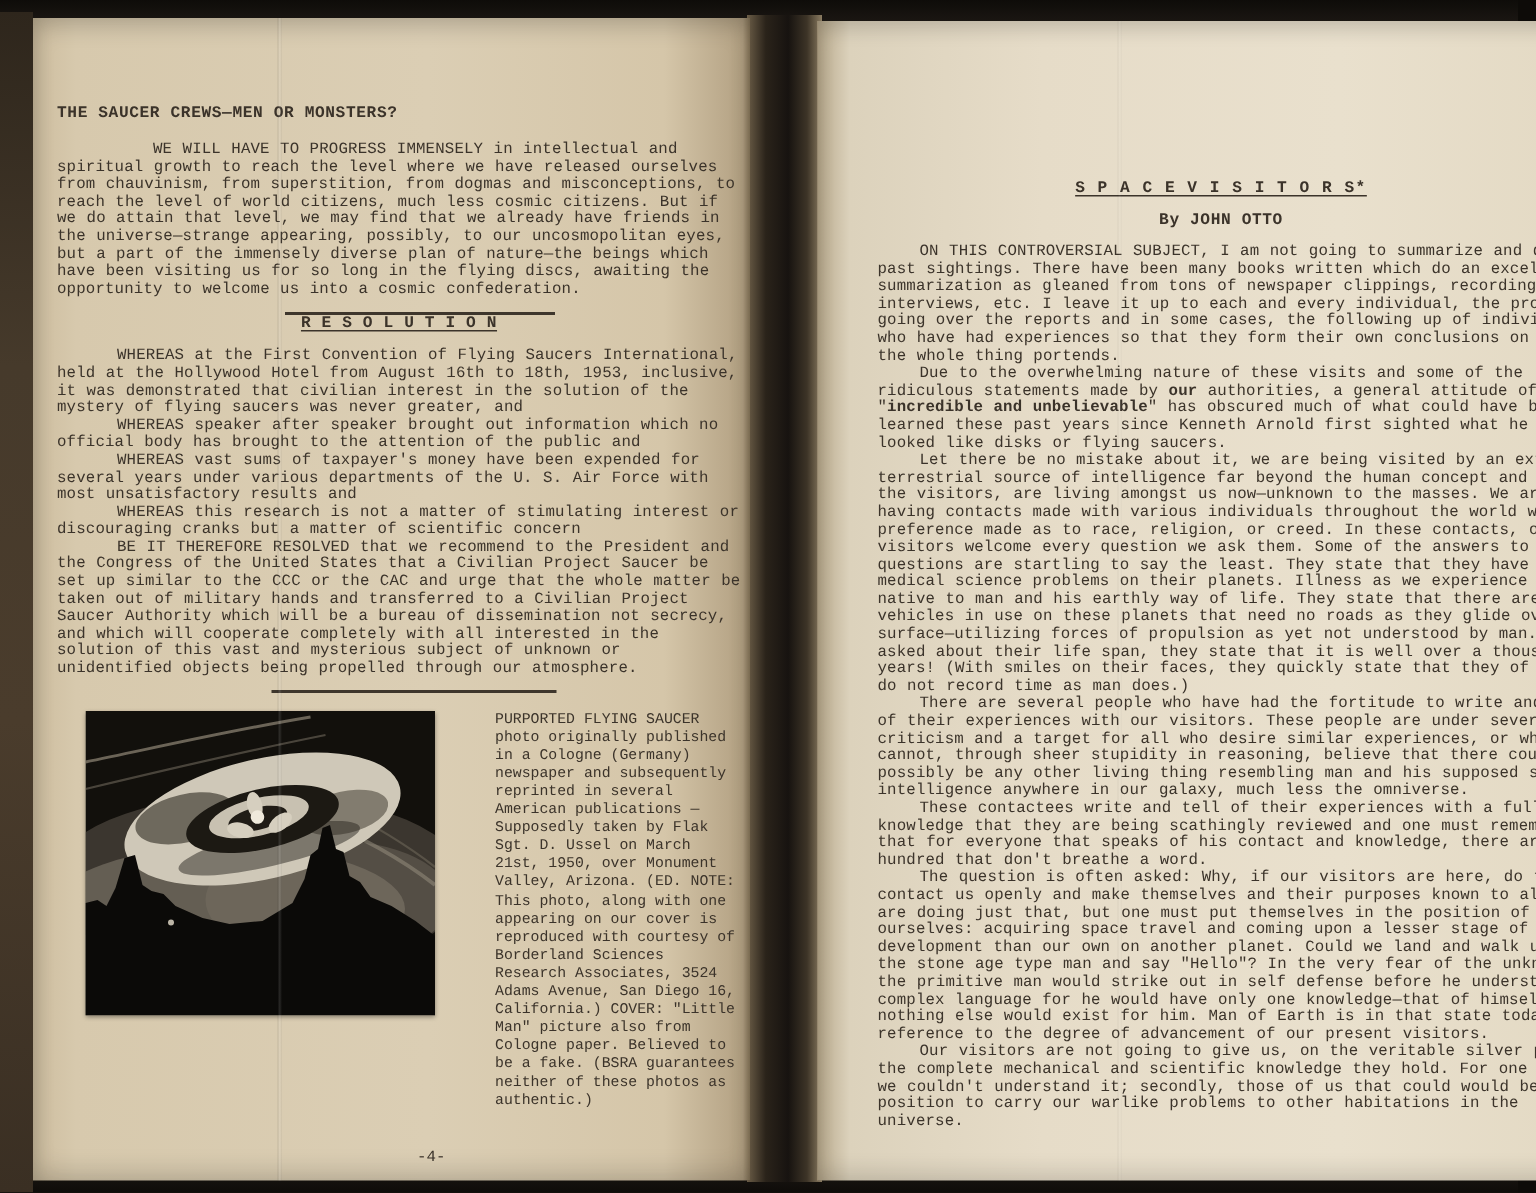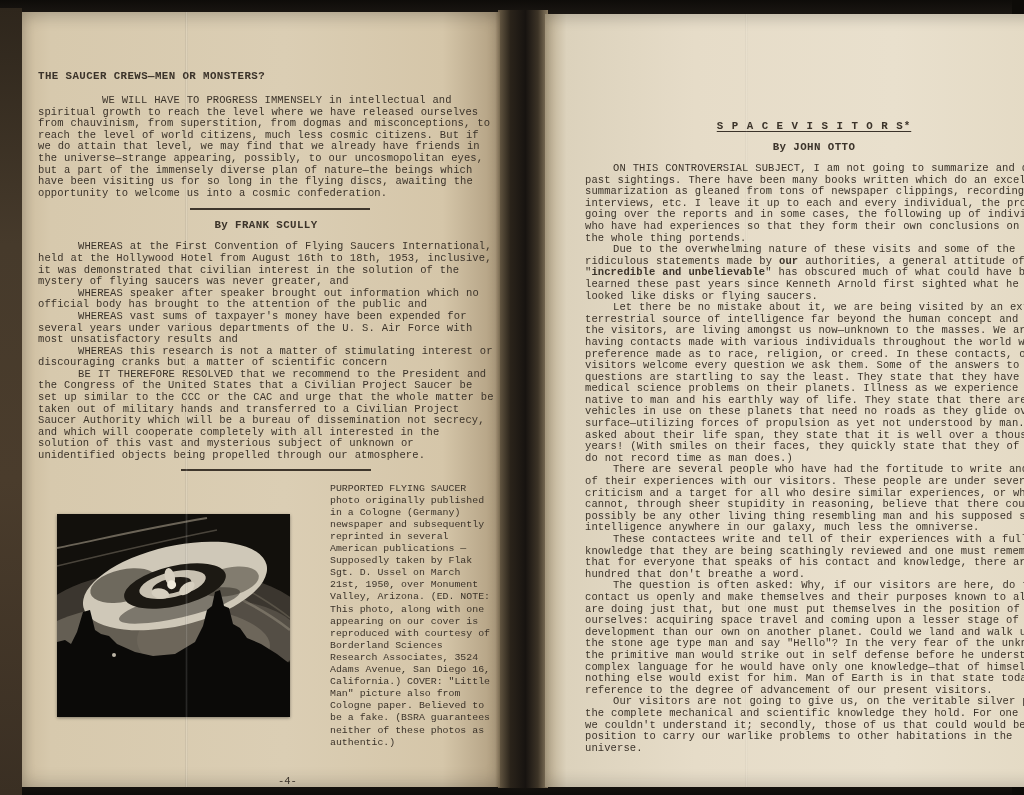--- a/index.html
+++ b/index.html
@@ -31,40 +31,40 @@
     letter-spacing:.1px;word-spacing:.5px;}
   .hrule{height:2px;background:#3e362c;}
   .r1{width:180px;margin:9px auto 0 auto;transform:translateX(14px);}
   .r2{width:190px;margin:7px auto 0 auto;transform:translateX(10px);}
   .body-text{margin-top:10px;font-size:10.5px;line-height:11.6px;letter-spacing:.1px;word-spacing:.5px;}
   .body-text p{margin:0;}
   .page-left .body-text p{text-indent:40px;}
   .page-right .body-text p{text-indent:28px;margin-left:32px;}
   .u{text-underline-offset:2px;font-weight:bold;}
   .cont-right{float:right;text-indent:0;}
-  .photo-row{display:flex;margin:12px 0 0 19px;align-items:center;}
+  .photo-row{display:flex;margin:12px 0 0 19px;}
   .photo{width:233px;height:203px;flex:0 0 auto;box-shadow:0 1px 3px rgba(0,0,0,.4);}
   .caption{width:182px;margin-left:40px;font-size:9.9px;line-height:12.1px;letter-spacing:0;}
   .pageno{font-size:10.5px;}
   .pageno-left{margin:26px 0 0 240px;}
   .rp-title{letter-spacing:1px;}
 </style>
 </head>
 <body>
 
 <div class="scene">
   <div class="bg-left-strip"></div>
   <div class="bg-right-edge"></div>
   <div class="gutter-shadow"></div>
 
   <section class="page page-left">
     <h1>THE SAUCER CREWS—MEN OR MONSTERS?</h1>
     <p class="intro">WE WILL HAVE TO PROGRESS IMMENSELY in intellectual and spiritual growth to reach the level where we have released ourselves from chauvinism, from superstition, from dogmas and misconceptions, to reach the level of world citizens, much less cosmic citizens.  But if we do attain that level, we may find that we already have friends in the universe—strange appearing, possibly, to our uncosmopolitan eyes, but a part of the immensely diverse plan of nature—the beings which have been visiting us for so long in the flying discs, awaiting the opportunity to welcome us into a cosmic confederation.</p>
     <div class="hrule r1"></div>
-    <div class="center byline">By FRANK SCULLY</div>
+    <h2 class="center underline">R E S O L U T I O N</h2>
     <div class="body-text">
         <p><span>WHEREAS at the First Convention of Flying Saucers International, held at the Hollywood Hotel from August 16th to 18th, 1953, inclusive, it was demonstrated that civilian interest in the solution of the mystery of flying saucers was never greater, and</span></p>
         <p><span>WHEREAS speaker after speaker brought out information which no official body has brought to the attention of the public  and</span></p>
         <p><span>WHEREAS vast sums of taxpayer's money have been expended for several years under various departments of the U. S. Air Force with most unsatisfactory results and</span></p>
         <p><span>WHEREAS this research is not a matter of stimulating interest or discouraging cranks but a matter of scientific concern</span></p>
         <p><span>BE IT THEREFORE RESOLVED that we recommend to the President and the Congress of the United States that a Civilian Project Saucer be set up similar to the CCC or the CAC and urge that the whole matter be taken out of military hands and transferred to a Civilian Project Saucer Authority which will be a bureau of dissemination not secrecy, and which will cooperate completely with all interested in the solution of this vast and mysterious subject of unknown or unidentified objects being propelled through our atmosphere.</span></p>
       </div>
     <div class="hrule r2"></div>
     <div class="photo-row">
       <div class="photo">

